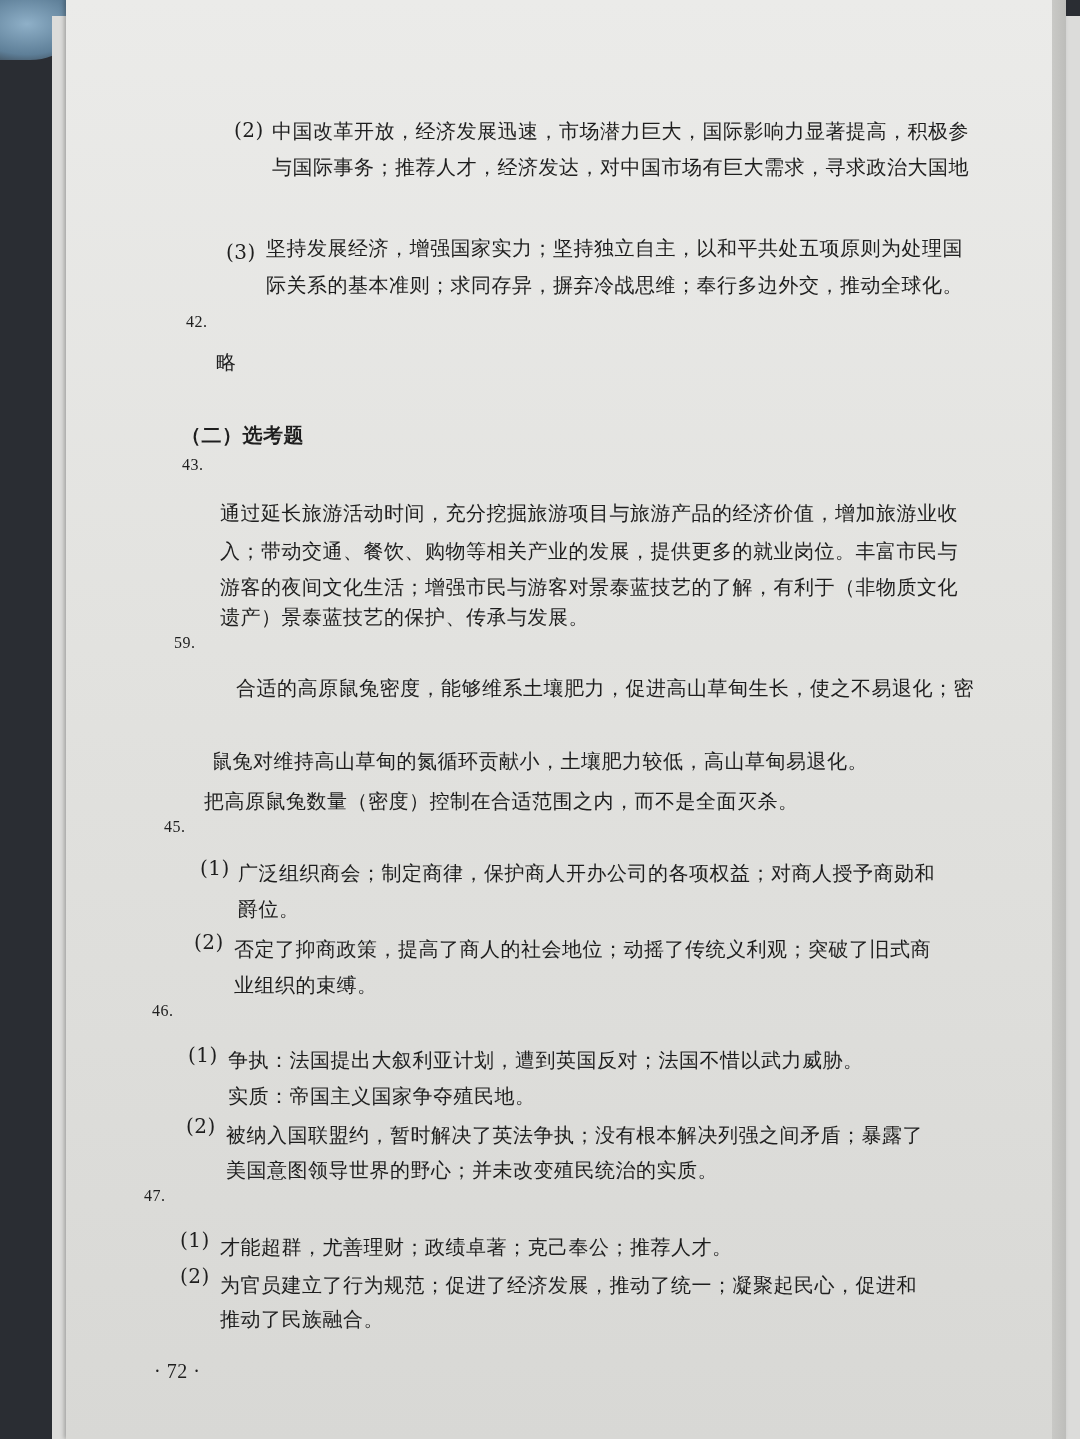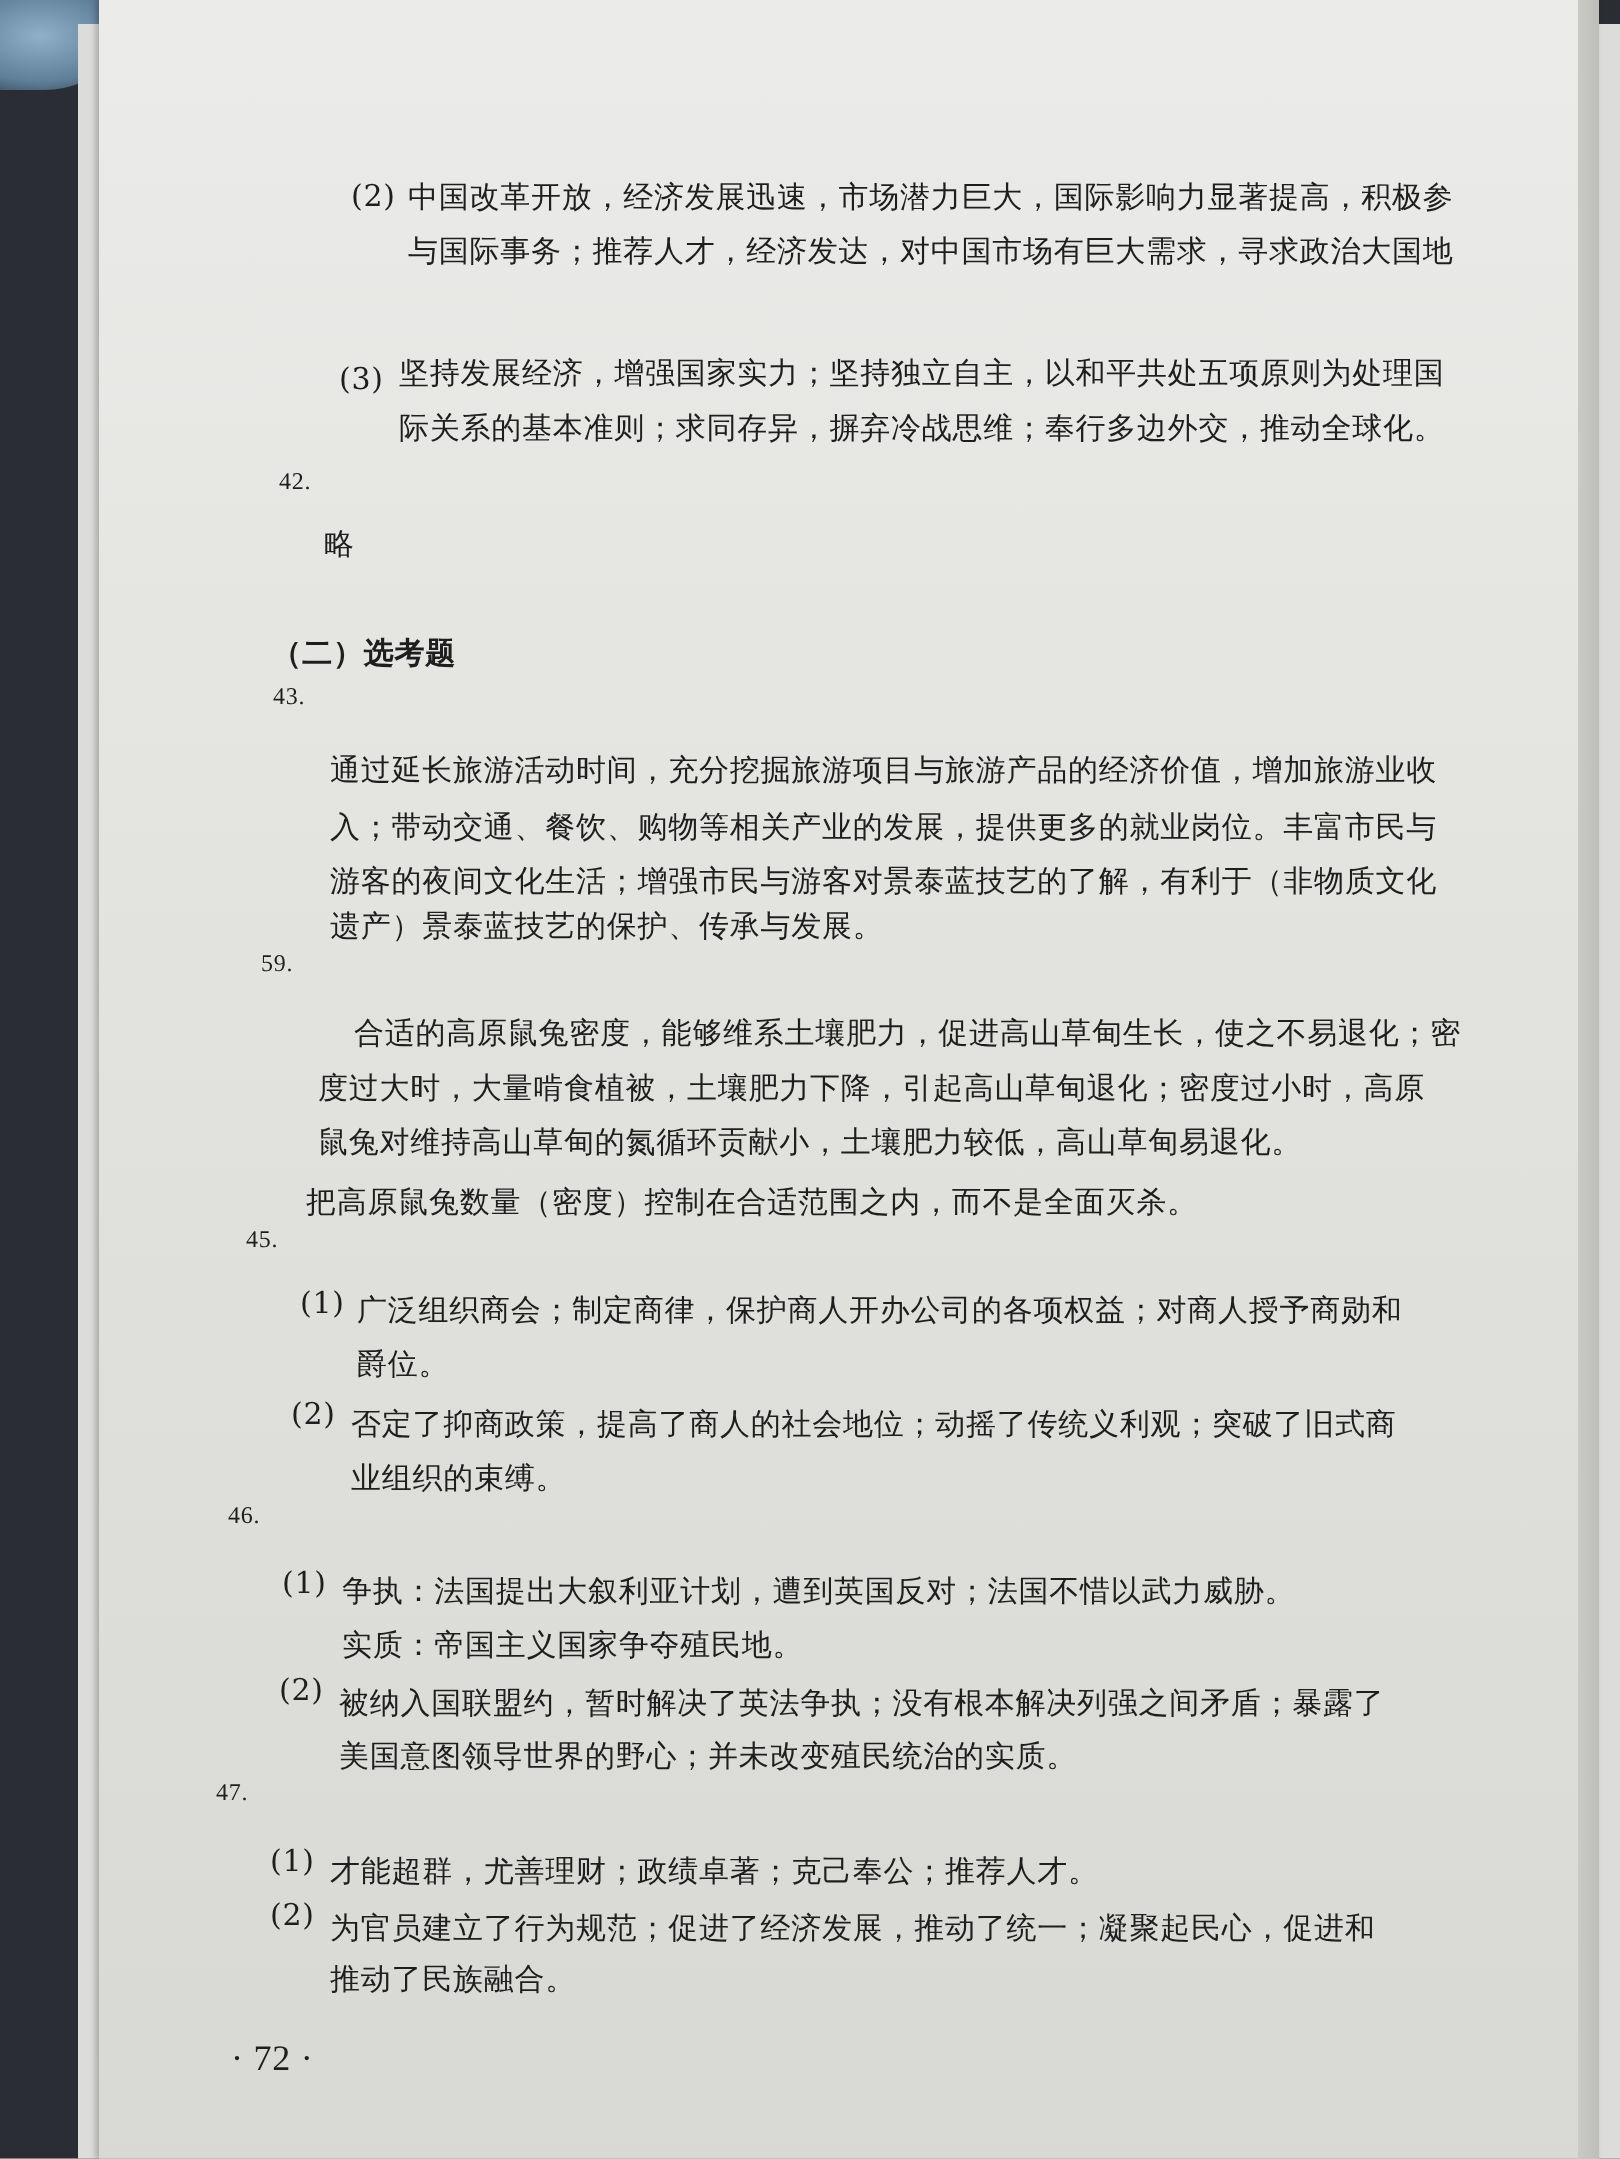--- a/index.html
+++ b/index.html
@@ -26,21 +26,21 @@
   .right-edge {
     position: absolute; right: 0; top: 0; width: 14px; height: 1439px;
     background: linear-gradient(90deg, #c9c9c6, #bdbdba);
   }
   .content { position: absolute; left: 0; top: 0; width: 100%; height: 100%; }
   .line {
     position: absolute; font-size: 20px; white-space: nowrap; letter-spacing: 0.5px;
   }
   .qnum { font-family: "Liberation Serif", serif; font-size: 16px; }
   .section { font-weight: bold; }
-  .page-no { font-family: "Liberation Serif", serif; font-size: 24px; }
+  .page-no { font-family: "Liberation Serif", serif; font-size: 20px; }
 </style>
 </head>
 <body>
 
 <div class="backdrop-blue"></div>
 <div class="page-stack-back"></div>
 <div class="page">
   <div class="right-edge"></div>
   <div class="content">
 
@@ -58,21 +58,20 @@
     <span class="line section" style="left:115px;top:422px;">（二）选考题</span>
 
     <span class="line qnum" style="left:116px;top:456px;">43.</span>
     <span class="line" style="left:154px;top:500px;">通过延长旅游活动时间，充分挖掘旅游项目与旅游产品的经济价值，增加旅游业收</span>
     <span class="line" style="left:154px;top:538px;">入；带动交通、餐饮、购物等相关产业的发展，提供更多的就业岗位。丰富市民与</span>
     <span class="line" style="left:154px;top:574px;">游客的夜间文化生活；增强市民与游客对景泰蓝技艺的了解，有利于（非物质文化</span>
     <span class="line" style="left:154px;top:604px;">遗产）景泰蓝技艺的保护、传承与发展。</span>
 
     <span class="line qnum" style="left:108px;top:634px;">59.</span>
     <span class="line" style="left:146px;top:675px;margin-left:24px;">合适的高原鼠兔密度，能够维系土壤肥力，促进高山草甸生长，使之不易退化；密</span>
-    <span class="line" style="left:146px;top:712px;">度过大时，大量啃食植被，土壤肥力下降，引起高山草甸退化；密度过小时，高原</span>
     <span class="line" style="left:146px;top:748px;">鼠兔对维持高山草甸的氮循环贡献小，土壤肥力较低，高山草甸易退化。</span>
     <span class="line" style="left:138px;top:788px;">把高原鼠兔数量（密度）控制在合适范围之内，而不是全面灭杀。</span>
 
     <span class="line qnum" style="left:98px;top:818px;">45.</span>
     <span class="line" style="left:134px;top:856px;">(1)</span>
     <span class="line" style="left:172px;top:860px;">广泛组织商会；制定商律，保护商人开办公司的各项权益；对商人授予商勋和</span>
     <span class="line" style="left:172px;top:896px;">爵位。</span>
     <span class="line" style="left:128px;top:930px;">(2)</span>
     <span class="line" style="left:168px;top:936px;">否定了抑商政策，提高了商人的社会地位；动摇了传统义利观；突破了旧式商</span>
     <span class="line" style="left:168px;top:972px;">业组织的束缚。</span>

